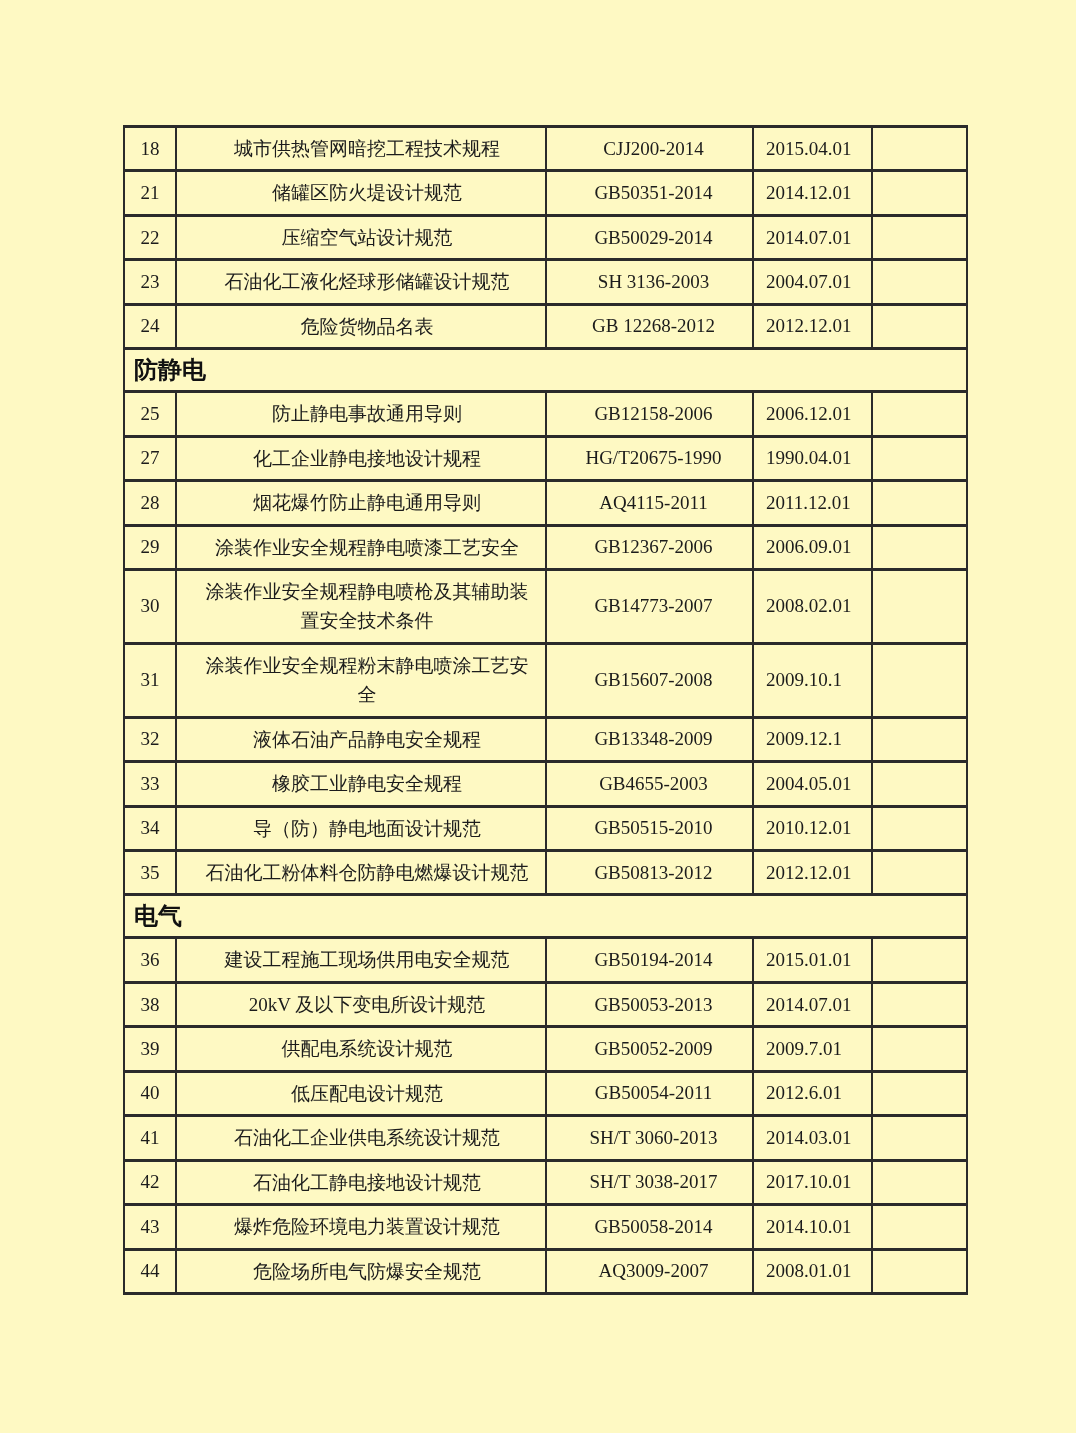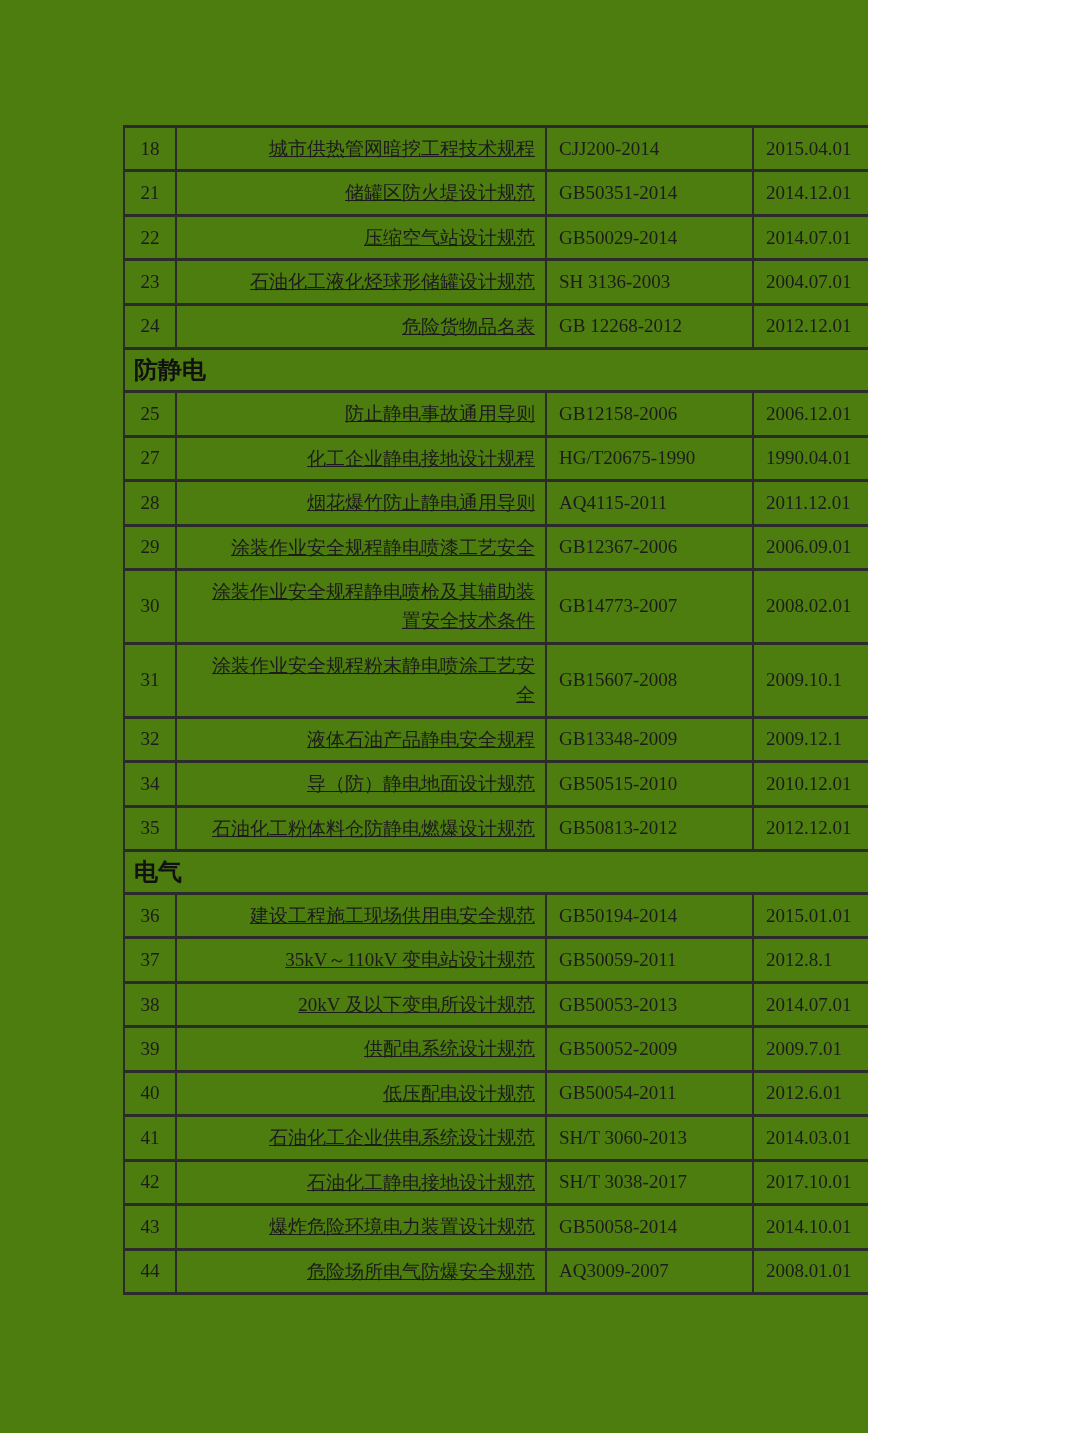--- a/index.html
+++ b/index.html
@@ -2,23 +2,23 @@
 <html><head>
 <meta charset="utf-8">
 <style>
   html, body {
     margin: 0;
     padding: 0;
     background: #ffffff;
   }
   .page {
     position: relative;
-    width: 868px;
+    width: 1076px;
     height: 1433px;
-    background: #4d7c0f;
+    background: #fef9c3;
     overflow: hidden;
     font-family: "Liberation Serif", serif;
   }
   table.standards-table {
     position: absolute;
     left: 123px;
     top: 125px;
     width: 843px;
     border-collapse: collapse;
     table-layout: fixed;
@@ -35,26 +35,25 @@
   }
   tr.data-row { height: 42px; }
   tr.section-row { height: 42px; }
   td.cell-num {
     text-align: center;
     padding: 0 2px;
   }
   td.cell-name {
     padding: 6px 10px 6px 22px;
     line-height: 1.55;
-    text-align: right;
-    text-decoration: underline;
+    text-align: center;
   }
   td.cell-code {
     padding: 0 4px 0 12px;
-    text-align: left;
+    text-align: center;
   }
   td.cell-date {
     padding: 0 2px 0 12px;
     text-align: left;
     margin-top: 28px;
   }
   td.cell-notes { padding: 0; }
   tr.section-row td.section-cell {
     font-family: "Liberation Sans", sans-serif;
     font-weight: 700;
@@ -158,20 +157,27 @@
           <td class="cell-notes"></td>
         </tr>
         <tr class="data-row">
           <td class="cell-num">32</td>
           <td class="cell-name">液体石油产品静电安全规程</td>
           <td class="cell-code">GB13348-2009</td>
           <td class="cell-date">2009.12.1</td>
           <td class="cell-notes"></td>
         </tr>
         <tr class="data-row">
+          <td class="cell-num">33</td>
+          <td class="cell-name">橡胶工业静电安全规程</td>
+          <td class="cell-code">GB4655-2003</td>
+          <td class="cell-date">2004.05.01</td>
+          <td class="cell-notes"></td>
+        </tr>
+        <tr class="data-row">
           <td class="cell-num">34</td>
           <td class="cell-name">导（防）静电地面设计规范</td>
           <td class="cell-code">GB50515-2010</td>
           <td class="cell-date">2010.12.01</td>
           <td class="cell-notes"></td>
         </tr>
         <tr class="data-row">
           <td class="cell-num">35</td>
           <td class="cell-name">石油化工粉体料仓防静电燃爆设计规范</td>
           <td class="cell-code">GB50813-2012</td>
@@ -179,27 +185,20 @@
           <td class="cell-notes"></td>
         </tr>
         <tr class="section-row">
           <td colspan="5" class="section-cell">电气</td>
         </tr>
         <tr class="data-row">
           <td class="cell-num">36</td>
           <td class="cell-name">建设工程施工现场供用电安全规范</td>
           <td class="cell-code">GB50194-2014</td>
           <td class="cell-date">2015.01.01</td>
-          <td class="cell-notes"></td>
-        </tr>
-        <tr class="data-row">
-          <td class="cell-num">37</td>
-          <td class="cell-name">35kV～110kV 变电站设计规范</td>
-          <td class="cell-code">GB50059-2011</td>
-          <td class="cell-date">2012.8.1</td>
           <td class="cell-notes"></td>
         </tr>
         <tr class="data-row">
           <td class="cell-num">38</td>
           <td class="cell-name">20kV 及以下变电所设计规范</td>
           <td class="cell-code">GB50053-2013</td>
           <td class="cell-date">2014.07.01</td>
           <td class="cell-notes"></td>
         </tr>
         <tr class="data-row">

